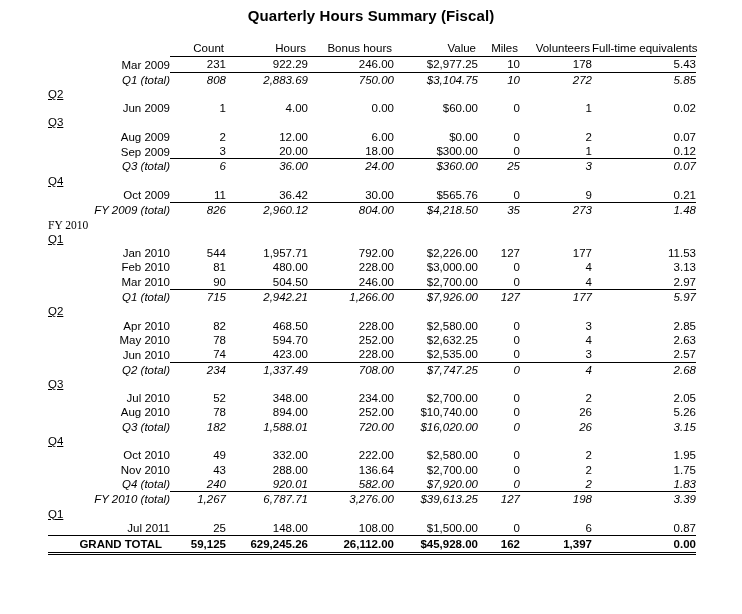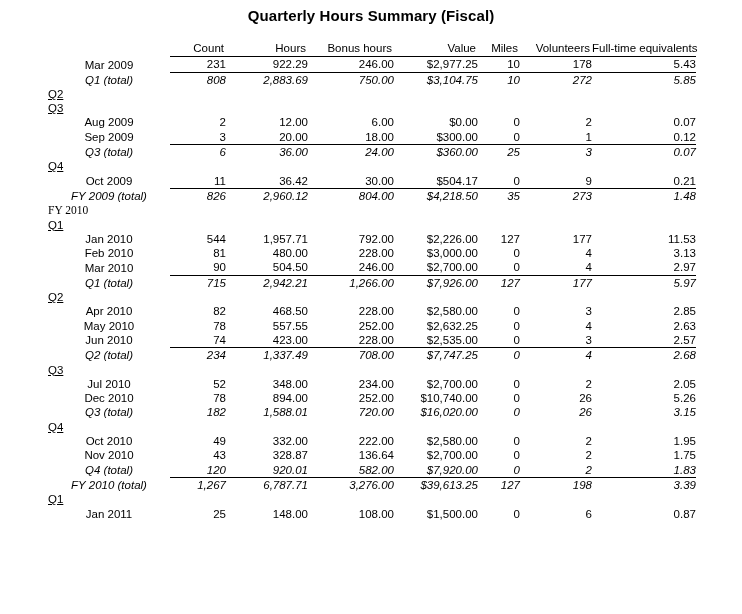--- a/index.html
+++ b/index.html
@@ -71,21 +71,21 @@
   tr.head-row th.h-col {
     border-bottom: 1px solid #000;
   }
 
   
   td.num {
     text-align: right;
     padding-right: 2px;
   }
   td.lbl-right {
-    text-align: center;
+    text-align: right;
     padding-right: 8px;
   }
   td.lbl-left {
     text-align: left;
   }
 
   
   .ind-fy  { padding-left: 6px; font-family: Liberation Serif, serif; }
   .ind-q   { padding-left: 22px; text-decoration: underline; }
 
@@ -159,20 +159,30 @@
         <tr class="group-row">
           <td class="lbl-left ind-q">Q2</td>
           <td class="num" style="border-bottom: none;">&nbsp;</td>
           <td class="num" style="border-bottom: none;">&nbsp;</td>
           <td class="num" style="border-bottom: none;">&nbsp;</td>
           <td class="num" style="border-bottom: none;">&nbsp;</td>
           <td class="num" style="border-bottom: none;">&nbsp;</td>
           <td class="num" style="border-bottom: none;">&nbsp;</td>
           <td class="num" style="border-bottom: none;">&nbsp;</td>
         </tr>
+        <tr class="data-row">
+          <td class="lbl-right">Jun 2009</td>
+          <td class="num">1</td>
+          <td class="num">4.00</td>
+          <td class="num">0.00</td>
+          <td class="num">$60.00</td>
+          <td class="num">0</td>
+          <td class="num">1</td>
+          <td class="num">0.02</td>
+        </tr>
         <tr class="group-row">
           <td class="lbl-left ind-q">Q3</td>
           <td class="num" style="border-bottom: none;">&nbsp;</td>
           <td class="num" style="border-bottom: none;">&nbsp;</td>
           <td class="num" style="border-bottom: none;">&nbsp;</td>
           <td class="num" style="border-bottom: none;">&nbsp;</td>
           <td class="num" style="border-bottom: none;">&nbsp;</td>
           <td class="num" style="border-bottom: none;">&nbsp;</td>
           <td class="num" style="border-bottom: none;">&nbsp;</td>
         </tr>
@@ -214,21 +224,21 @@
           <td class="num" style="border-bottom: none;">&nbsp;</td>
           <td class="num" style="border-bottom: none;">&nbsp;</td>
           <td class="num" style="border-bottom: none;">&nbsp;</td>
           <td class="num" style="border-bottom: none;">&nbsp;</td>
         </tr>
         <tr class="data-row ruled">
           <td class="lbl-right">Oct 2009</td>
           <td class="num">11</td>
           <td class="num">36.42</td>
           <td class="num">30.00</td>
-          <td class="num">$504.17</td>
+          <td class="num">$565.76</td>
           <td class="num">0</td>
           <td class="num">9</td>
           <td class="num">0.21</td>
         </tr>
         <tr class="total-row">
           <td class="lbl-right">FY 2009 (total)</td>
           <td class="num">826</td>
           <td class="num">2,960.12</td>
           <td class="num">804.00</td>
           <td class="num">$4,218.50</td>
@@ -312,21 +322,21 @@
           <td class="num">468.50</td>
           <td class="num">228.00</td>
           <td class="num">$2,580.00</td>
           <td class="num">0</td>
           <td class="num">3</td>
           <td class="num">2.85</td>
         </tr>
         <tr class="data-row">
           <td class="lbl-right">May 2010</td>
           <td class="num">78</td>
-          <td class="num">557.55</td>
+          <td class="num">594.70</td>
           <td class="num">252.00</td>
           <td class="num">$2,632.25</td>
           <td class="num">0</td>
           <td class="num">4</td>
           <td class="num">2.63</td>
         </tr>
         <tr class="data-row ruled">
           <td class="lbl-right">Jun 2010</td>
           <td class="num">74</td>
           <td class="num">423.00</td>
@@ -360,21 +370,21 @@
           <td class="lbl-right">Jul 2010</td>
           <td class="num">52</td>
           <td class="num">348.00</td>
           <td class="num">234.00</td>
           <td class="num">$2,700.00</td>
           <td class="num">0</td>
           <td class="num">2</td>
           <td class="num">2.05</td>
         </tr>
         <tr class="data-row">
-          <td class="lbl-right">Dec 2010</td>
+          <td class="lbl-right">Aug 2010</td>
           <td class="num">78</td>
           <td class="num">894.00</td>
           <td class="num">252.00</td>
           <td class="num">$10,740.00</td>
           <td class="num">0</td>
           <td class="num">26</td>
           <td class="num">5.26</td>
         </tr>
         <tr class="total-row">
           <td class="lbl-right">Q3 (total)</td>
@@ -402,30 +412,30 @@
           <td class="num">332.00</td>
           <td class="num">222.00</td>
           <td class="num">$2,580.00</td>
           <td class="num">0</td>
           <td class="num">2</td>
           <td class="num">1.95</td>
         </tr>
         <tr class="data-row">
           <td class="lbl-right">Nov 2010</td>
           <td class="num">43</td>
-          <td class="num">328.87</td>
+          <td class="num">288.00</td>
           <td class="num">136.64</td>
           <td class="num">$2,700.00</td>
           <td class="num">0</td>
           <td class="num">2</td>
           <td class="num">1.75</td>
         </tr>
         <tr class="total-row ruled">
           <td class="lbl-right">Q4 (total)</td>
-          <td class="num">120</td>
+          <td class="num">240</td>
           <td class="num">920.01</td>
           <td class="num">582.00</td>
           <td class="num">$7,920.00</td>
           <td class="num">0</td>
           <td class="num">2</td>
           <td class="num">1.83</td>
         </tr>
         <tr class="total-row">
           <td class="lbl-right">FY 2010 (total)</td>
           <td class="num">1,267</td>
@@ -440,25 +450,35 @@
           <td class="lbl-left ind-q">Q1</td>
           <td class="num" style="border-bottom: none;">&nbsp;</td>
           <td class="num" style="border-bottom: none;">&nbsp;</td>
           <td class="num" style="border-bottom: none;">&nbsp;</td>
           <td class="num" style="border-bottom: none;">&nbsp;</td>
           <td class="num" style="border-bottom: none;">&nbsp;</td>
           <td class="num" style="border-bottom: none;">&nbsp;</td>
           <td class="num" style="border-bottom: none;">&nbsp;</td>
         </tr>
         <tr class="data-row">
-          <td class="lbl-right">Jan 2011</td>
+          <td class="lbl-right">Jul 2011</td>
           <td class="num">25</td>
           <td class="num">148.00</td>
           <td class="num">108.00</td>
           <td class="num">$1,500.00</td>
           <td class="num">0</td>
           <td class="num">6</td>
           <td class="num">0.87</td>
         </tr>
+        <tr class="grand-row">
+          <td class="lbl-right">GRAND TOTAL</td>
+          <td class="num">59,125</td>
+          <td class="num">629,245.26</td>
+          <td class="num">26,112.00</td>
+          <td class="num">$45,928.00</td>
+          <td class="num">162</td>
+          <td class="num">1,397</td>
+          <td class="num">0.00</td>
+        </tr>
       </tbody>
   </table>
 
 </div>
 
 </body></html>

